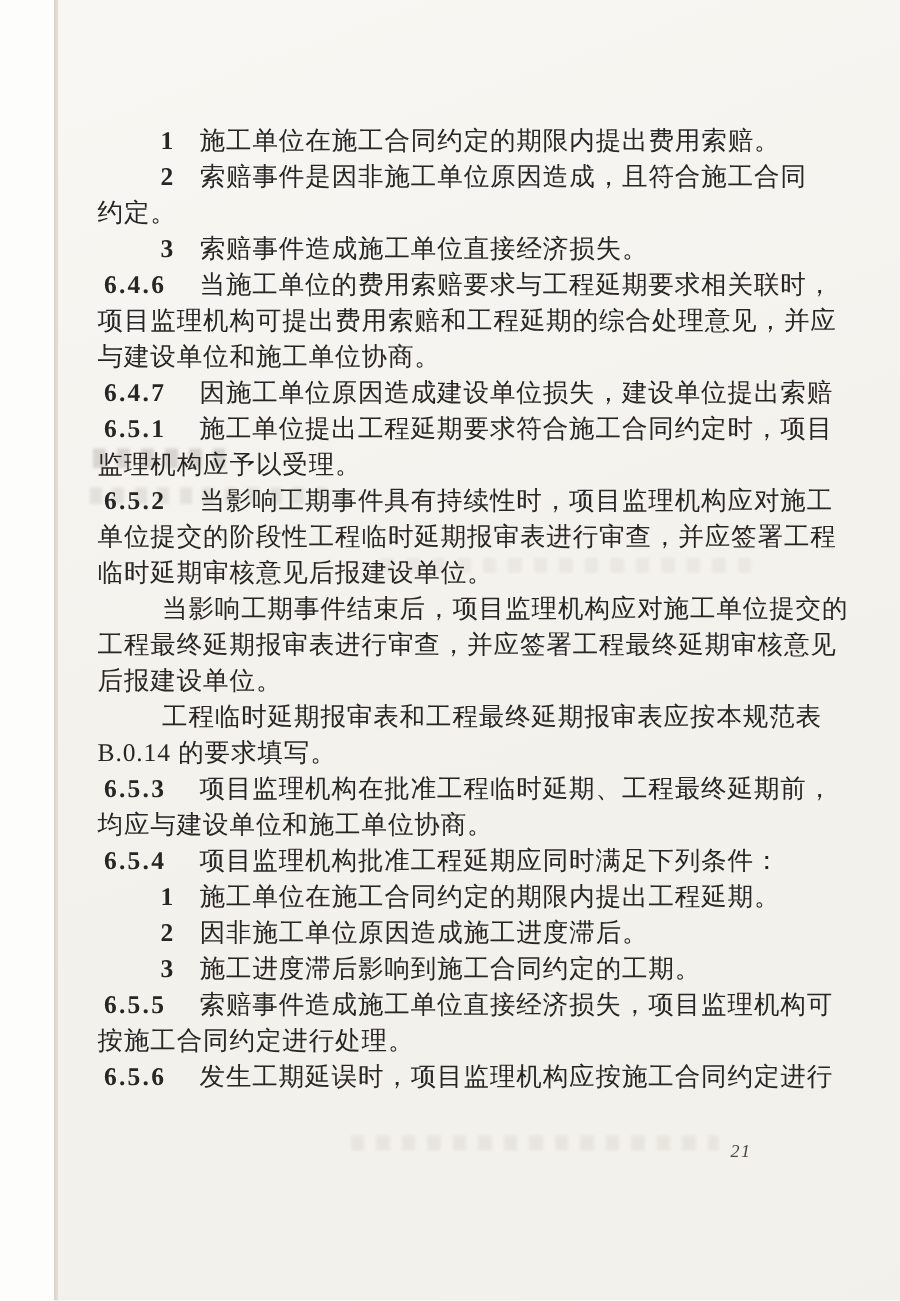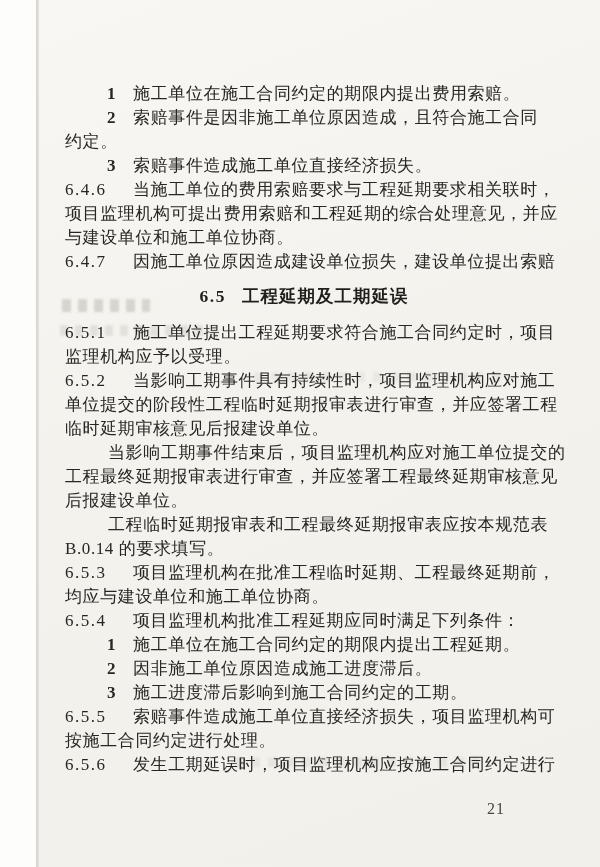--- a/index.html
+++ b/index.html
@@ -43,25 +43,26 @@
   }
   .line {
     height: 24px;
     line-height: 24px;
     font-size: 17px;
     letter-spacing: 0.6px;
     white-space: nowrap;
   }
   .line.para { text-indent: 43px; }
   .clause-num {
-    font-weight: normal;
+    font-weight: bold;
     display: inline-block;
     min-width: 50px;
     margin-right: 18px;
     letter-spacing: 1.5px;
+    text-align: center;
   }
   .item-num {
     font-weight: bold;
     display: inline-block;
     margin-left: 42px;
     margin-right: 17px;
   }
   .heading {
     height: 24px;
     line-height: 24px;
@@ -70,22 +71,23 @@
     text-align: center;
     font-weight: bold;
     font-size: 17.5px;
     color: #201f1d;
     letter-spacing: 1px;
   }
   .heading .heading-number { margin-right: 16px; letter-spacing: 1.5px; }
   .page-number {
     position: absolute;
     left: 448px;
-    top: 800px;
-    font-size: 16px;
+    top: 760px;
+    font-style: italic;
+    font-size: 12px;
     letter-spacing: 1px;
     color: #48463f;
   }
   
   .ghost {
     position: absolute;
     pointer-events: none;
     filter: blur(1px);
   }
   .ghost-1 {
@@ -123,21 +125,20 @@
 
   <div class="page-text">
       <div class="line item"><span class="item-num">1</span><span>施工单位在施工合同约定的期限内提出费用索赔。</span></div>
       <div class="line item"><span class="item-num">2</span><span>索赔事件是因非施工单位原因造成，且符合施工合同</span></div>
       <div class="line cont"><span>约定。</span></div>
       <div class="line item"><span class="item-num">3</span><span>索赔事件造成施工单位直接经济损失。</span></div>
       <div class="line clause"><span class="clause-num">6.4.6</span><span>当施工单位的费用索赔要求与工程延期要求相关联时，</span></div>
       <div class="line cont"><span>项目监理机构可提出费用索赔和工程延期的综合处理意见，并应</span></div>
       <div class="line cont"><span>与建设单位和施工单位协商。</span></div>
       <div class="line clause"><span class="clause-num">6.4.7</span><span>因施工单位原因造成建设单位损失，建设单位提出索赔</span></div>
-      <div class="heading"><span class="heading-number">6.5</span><span>工程延期及工期延误</span></div>
       <div class="line clause"><span class="clause-num">6.5.1</span><span>施工单位提出工程延期要求符合施工合同约定时，项目</span></div>
       <div class="line cont"><span>监理机构应予以受理。</span></div>
       <div class="line clause"><span class="clause-num">6.5.2</span><span>当影响工期事件具有持续性时，项目监理机构应对施工</span></div>
       <div class="line cont"><span>单位提交的阶段性工程临时延期报审表进行审查，并应签署工程</span></div>
       <div class="line cont"><span>临时延期审核意见后报建设单位。</span></div>
       <div class="line para"><span>当影响工期事件结束后，项目监理机构应对施工单位提交的</span></div>
       <div class="line cont"><span>工程最终延期报审表进行审查，并应签署工程最终延期审核意见</span></div>
       <div class="line cont"><span>后报建设单位。</span></div>
       <div class="line para"><span>工程临时延期报审表和工程最终延期报审表应按本规范表</span></div>
       <div class="line cont"><span>B.0.14 的要求填写。</span></div>

